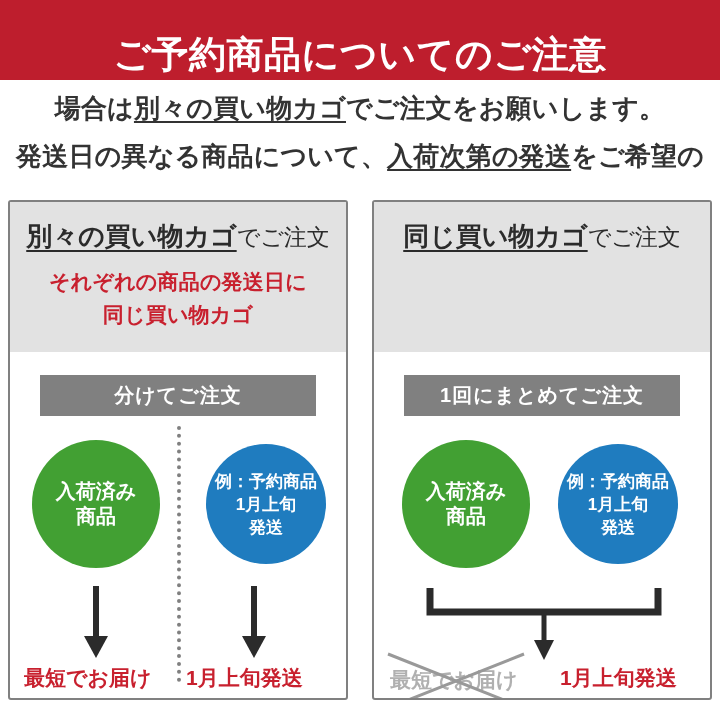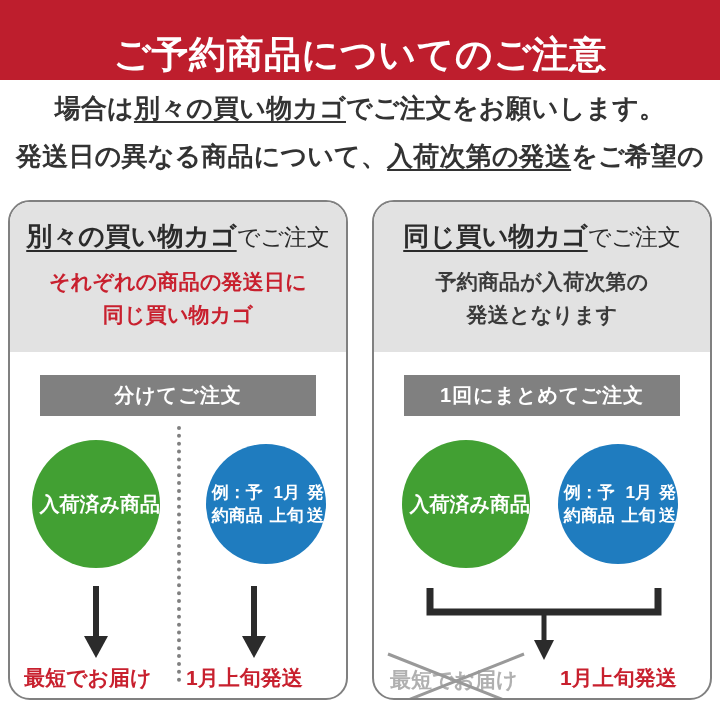--- a/index.html
+++ b/index.html
@@ -58,21 +58,21 @@
     left: 8px; top: 200px;
     width: 704px;
     height: 502px;
     display: flex;
     justify-content: space-between;
   }
   .panel {
     width: 340px;
     height: 500px;
     border: 2px solid #808080;
-    border-radius: 22px;
+    border-radius: 3px;
     box-sizing: border-box;
     background: #ffffff;
     position: relative;
     overflow: hidden;
   }
   .panel-head {
     background: #e2e2e2;
     height: 150px;
     box-sizing: border-box;
     padding-top: 14px;
@@ -122,23 +122,23 @@
     position: relative;
     height: 150px;
     margin-top: 16px;
   }
   .circle {
     position: absolute;
     border-radius: 50%;
     color: #ffffff;
     font-weight: bold;
     display: flex;
-    flex-direction: row;
+    flex-direction: column;
     align-items: center;
-    justify-content: flex-end;
+    justify-content: center;
     text-align: center;
     line-height: 25px;
   }
   .circle-green {
     background: #42a033;
     width: 128px; height: 128px;
     font-size: 20px;
   }
   .circle-blue {
     background: #1f7cbf;
@@ -275,24 +275,20 @@
       <div class="blabel blabel-red blabel-a">最短でお届け</div>
       <div class="blabel blabel-red blabel-b">1月上旬発送</div>
     </div>
   </div>
 
   <div class="panel right">
     <div class="panel-head">
       <div class="panel-head-title">
         <span class="big">同じ買い物カゴ</span><span>でご注文</span>
       </div>
-      <div class="panel-head-sub sub-dark">
-        <div>予約商品が入荷次第の</div>
-        <div>発送となります</div>
-      </div>
     </div>
 
     <div class="ribbon-wrap">
       <div class="ribbon">1回にまとめてご注文</div>
     </div>
 
     <div class="circles">
       <div class="circle circle-green">
         <span>入荷済み</span>
         <span>商品</span>

